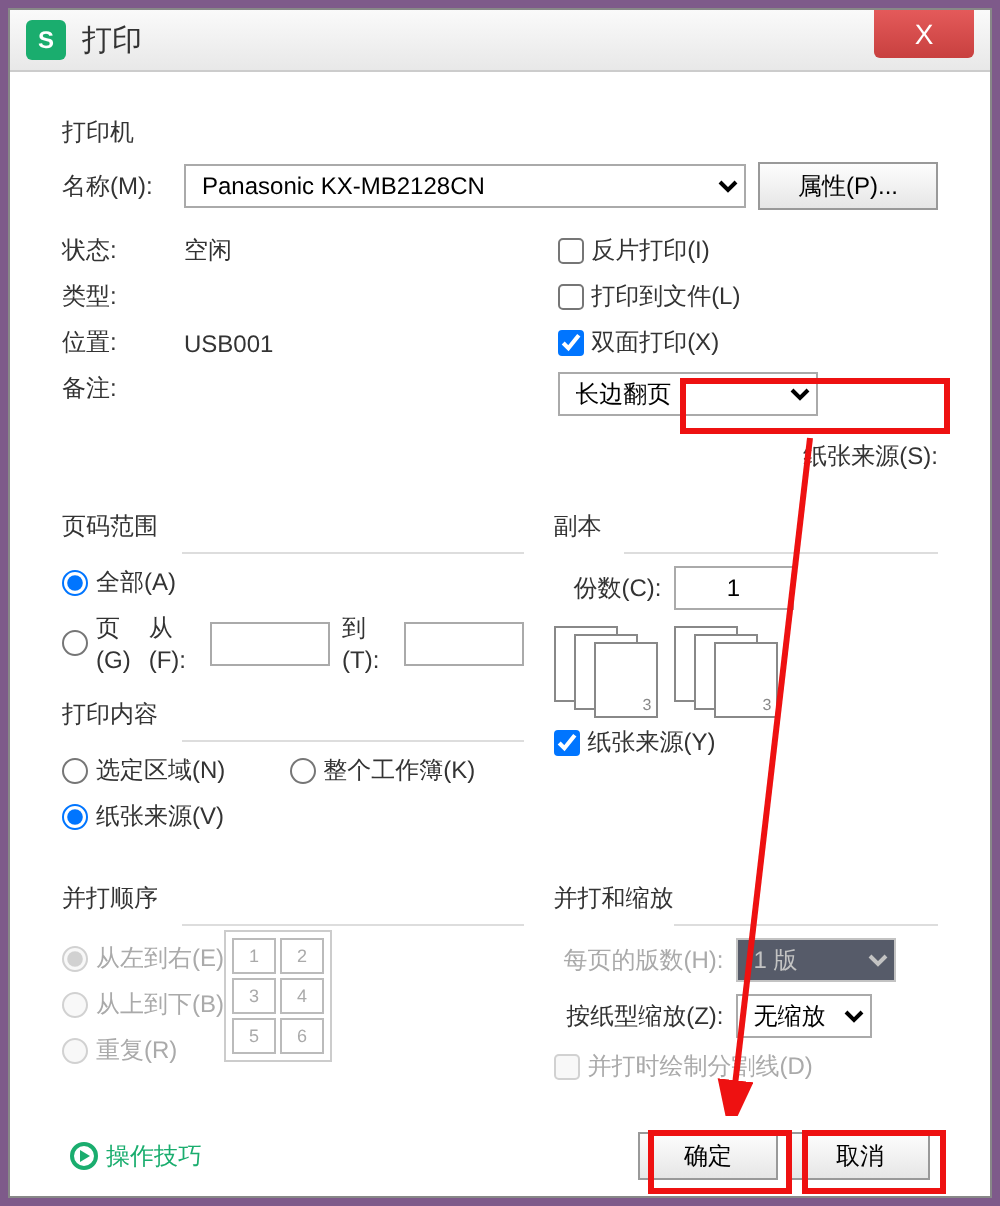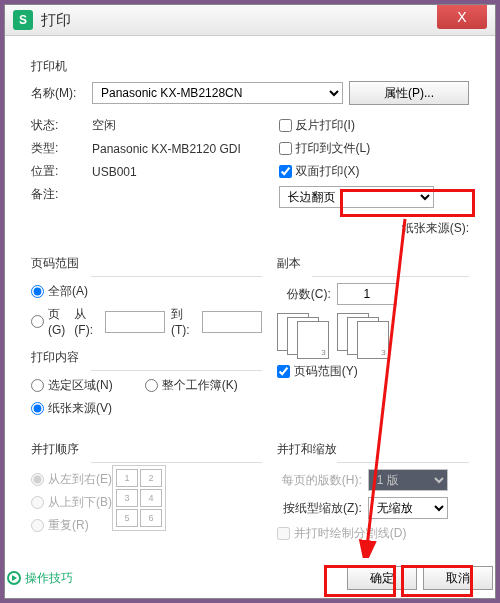--- a/index.html
+++ b/index.html
@@ -9,35 +9,35 @@
 .titlebar .app-icon { width: 20px; height: 20px; background: #1aad6e; border-radius: 3px; margin: 0 8px; display: flex; align-items: center; justify-content: center; color: #fff; font-size: 12px; font-weight: bold; }
 .titlebar .title { flex: 1; font-size: 15px; color: #333; }
 .titlebar .close { width: 50px; height: 24px; background: linear-gradient(to bottom, #e45a5a, #c8403f); border-radius: 0 0 3px 3px; margin-right: 8px; margin-top: -6px; display: flex; align-items: center; justify-content: center; color: #fff; font-size: 14px; }
 .body { flex: 1; padding: 10px 26px; color: #333; position: relative; }
 .row { display: flex; align-items: center; margin: 6px 0; gap: 6px; }
 .lbl { width: 55px; }
 .lbl2 { width: 85px; text-align: right; }
 select, input[type=text] { border: 1px solid #aaa; height: 22px; padding: 0 4px; background: #fff; }
 input[type=text].num { width: 60px; text-align: center; }
 button { border: 1px solid #999; background: linear-gradient(to bottom,#fdfdfd,#e6e6e6); height: 24px; padding: 0 14px; cursor: pointer; }
-.btn-wide { width: 120px; }
+.btn-wide { width: 90px; }
 .group-title { margin: 12px 0 4px 0; color: #333; }
 .two-col { display: flex; gap: 15px; }
 .left { flex: 1.2; }
 .right { flex: 1; }
 label.chk, label.rad { display: inline-flex; align-items: center; gap: 4px; }
 .disabled { color: #aaa; }
 .disabled input, .disabled select { color: #aaa; background: #0f172a; }
 .keypad { border: 1px solid #ccc; display: grid; grid-template-columns: 22px 22px; grid-template-rows: 18px 18px 18px; gap: 2px; padding: 3px; }
 .keypad div { border: 1px solid #bbb; font-size: 9px; display: flex; align-items: center; justify-content: center; color: #aaa; }
 .copies { display: flex; gap: 10px; margin: 8px 0; }
 .copy-stack { position: relative; width: 50px; height: 42px; }
 .sheet { position: absolute; width: 32px; height: 38px; border: 1px solid #888; background: #fff; }
 .sheet span { position: absolute; bottom: 1px; right: 2px; font-size: 8px; color: #888; }
-.footer { display: flex; align-items: center; padding: 8px 2px; border-top: 0; }
+.footer { display: flex; align-items: center; padding: 8px 30px; border-top: 0; }
 .tips { color: #1aad6e; display: flex; align-items: center; gap: 4px; flex: 1; }
 .tips .play { width: 14px; height: 14px; border: 2px solid #1aad6e; border-radius: 50%; display: flex; align-items: center; justify-content: center; }
 .tips .play::after { content: ""; border-left: 5px solid #1aad6e; border-top: 3px solid transparent; border-bottom: 3px solid transparent; margin-left: 1px; }
 .redbox { position: absolute; border: 3px solid #e11; pointer-events: none; }
 .rb1 { top: 153px; left: 335px; width: 135px; height: 28px; }
 .rb2 { bottom: 6px; left: 324px; width: 72px; height: 32px; }
 .rb3 { bottom: 6px; left: 401px; width: 72px; height: 32px; }
 .arrow-svg { position: absolute; top: 0; left: 0; width: 100%; height: 100%; pointer-events: none; }
 hr.sep { border: none; border-top: 1px solid #ddd; margin: 2px 0 2px 60px; }
 </style>
@@ -64,21 +64,20 @@
     </div>
 
     <div style="display:flex">
       <div style="flex:1.3">
         <div class="row">
             <span class="lbl">状态:</span>
             <span>空闲</span>
           </div>
         <div class="row">
             <span class="lbl">类型:</span>
-            <span>Panasonic KX-MB2120 GDI</span>
           </div>
         <div class="row">
             <span class="lbl">位置:</span>
             <span>USB001</span>
           </div>
         <div class="row">
             <span class="lbl">备注:</span>
           </div>
       </div>
       <div style="flex:1">
@@ -94,21 +93,21 @@
               <span>打印到文件(L)</span>
             </label>
           </div>
         <div class="row">
             <label class="chk">
               <input type="checkbox" checked="" style="">
               <span>双面打印(X)</span>
             </label>
           </div>
         <div class="row">
-            <select style="width:155px"><option>长边翻页</option></select>
+            <select style="width:130px"><option>长边翻页</option></select>
           </div>
       </div>
     </div>
 
     <div class="row" style="justify-content:flex-end">
       <span>纸张来源(S):</span>
     </div>
 
     <div class="two-col">
       <div class="left">
@@ -179,21 +178,21 @@
                 <span>2</span>
               </div>
             <div class="sheet" style="top:8px;left:20px">
                 <span>3</span>
               </div>
           </div>
         </div>
         <div class="row">
             <label class="chk">
               <input type="checkbox" checked="" style="">
-              <span>页码范围(Y)</span>
+              <span>纸张来源(Y)</span>
             </label>
           </div>
       </div>
     </div>
 
     <div class="two-col" style="margin-top:6px">
       <div class="left disabled">
         <div class="group-title">并打顺序</div>
         <hr class="sep">
         <div style="display:flex;align-items:flex-start">
@@ -230,21 +229,21 @@
 
       <div class="right">
         <div class="group-title">并打和缩放</div>
         <hr class="sep" style="margin-left:60px">
         <div class="row disabled">
           <span class="lbl2">每页的版数(H):</span>
           <select style="width:80px" disabled=""><option>1 版</option></select>
         </div>
         <div class="row">
           <span class="lbl2">按纸型缩放(Z):</span>
-          <select style="width:80px"><option>无缩放</option></select>
+          <select style="width:68px"><option>无缩放</option></select>
         </div>
         <div class="row disabled">
             <label class="chk">
               <input type="checkbox" disabled="" style="">
               <span>并打时绘制分割线(D)</span>
             </label>
           </div>
       </div>
     </div>
 

